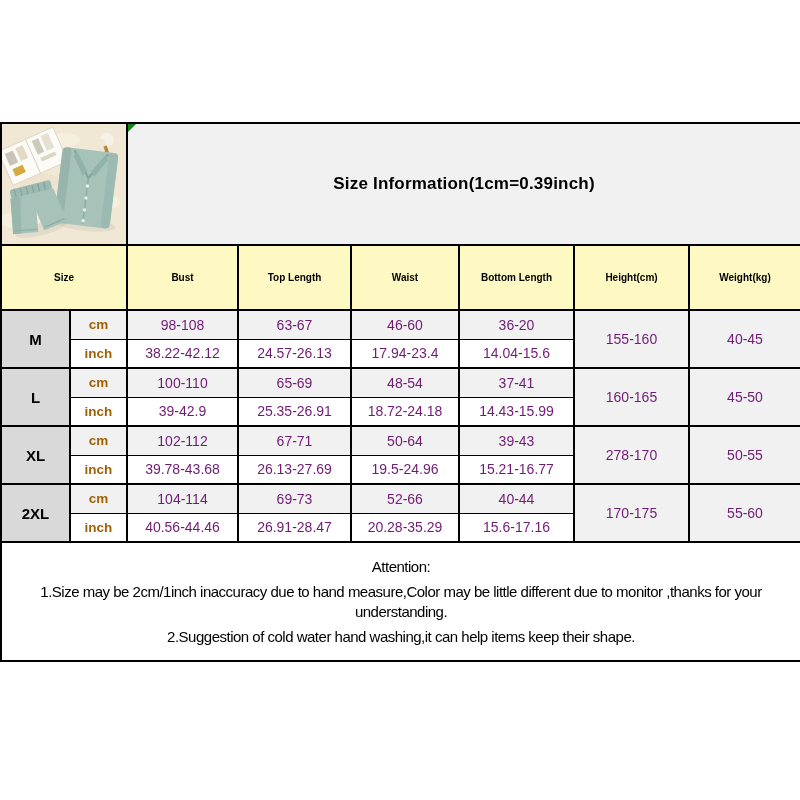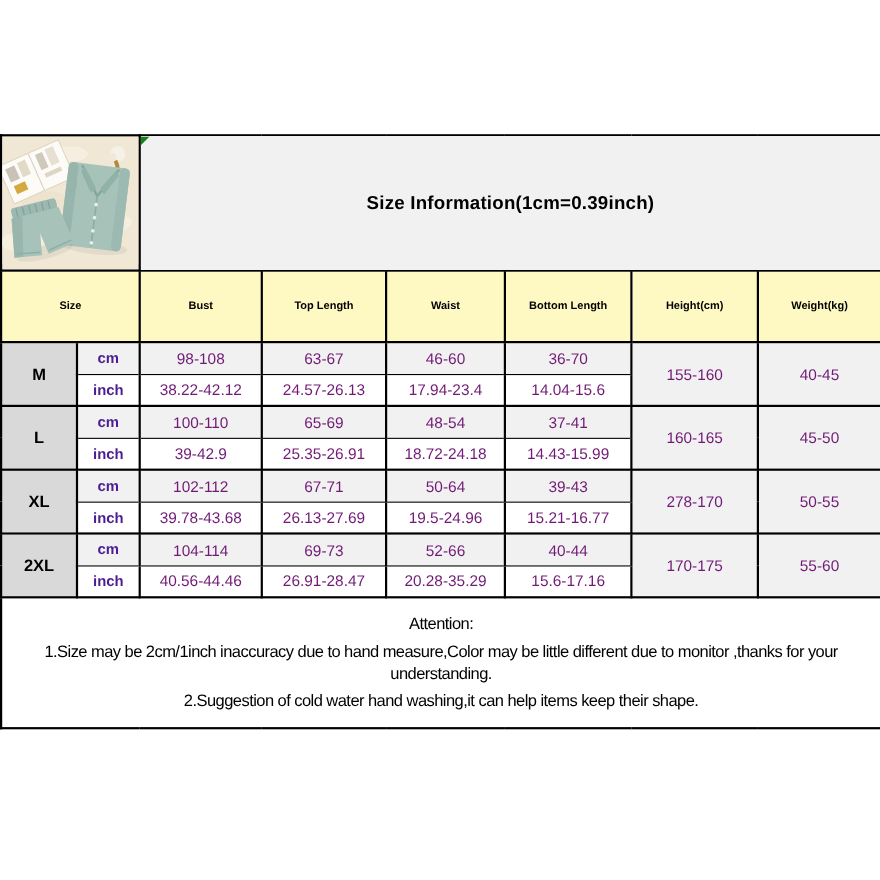--- a/index.html
+++ b/index.html
@@ -40,21 +40,21 @@
   td.photo-cell   { background: #f0e7d5; padding: 0; }
   td.title-cell   { background: #f1f1f1; position: relative; }
   .title-text     { font-size: 17px; font-weight: bold; color: #000; letter-spacing: 0.2px; }
   .comment-flag   {
     position: absolute; top: 0; left: 0; width: 0; height: 0;
     border-top: 8px solid #178117;
     border-right: 8px solid transparent;
   }
   td.header-cell  { background: #fef9c3; font-weight: bold; font-size: 10px; color: #000; margin-left: 27px; }
   td.size-label   { background: #d9d9d9; font-weight: bold; font-size: 15px; color: #000; }
-  td.unit-cell    { font-weight: bold; font-size: 13.5px; color: #4c1d95; }
+  td.unit-cell    { font-weight: bold; font-size: 13.5px; color: #a16207; }
   td.val          { font-size: 14px; color: #701a75; font-weight: normal; }
   td.bg-cm        { background: #f1f1f1; }
   td.bg-white     { background: #ffffff; }
   td.bg-merge     { background: #f1f1f1; }
 
   td.notes-cell {
     text-align: left;
     vertical-align: top;
     background: #ffffff;
     padding: 1px 5px 0 3px;
@@ -156,21 +156,21 @@
       <td class="header-cell">Height(cm)</td>
       <td class="header-cell">Weight(kg)</td>
     </tr>
 
     <tr class="row-cm" style="height:29px">
       <td class="size-label" rowspan="2">M</td>
       <td class="unit-cell bg-cm r1">cm</td>
       <td class="val bg-cm r1">98-108</td>
       <td class="val bg-cm r1">63-67</td>
       <td class="val bg-cm r1">46-60</td>
-      <td class="val bg-cm r1">36-70</td>
+      <td class="val bg-cm r1">36-20</td>
       <td class="val bg-merge" rowspan="2">155-160</td>
       <td class="val bg-merge" rowspan="2">40-45</td>
     </tr>
     <tr class="row-inch" style="height:29px">
       <td class="unit-cell bg-white">inch</td>
       <td class="val bg-white">38.22-42.12</td>
       <td class="val bg-white">24.57-26.13</td>
       <td class="val bg-white">17.94-23.4</td>
       <td class="val bg-white">14.04-15.6</td>
     </tr>

